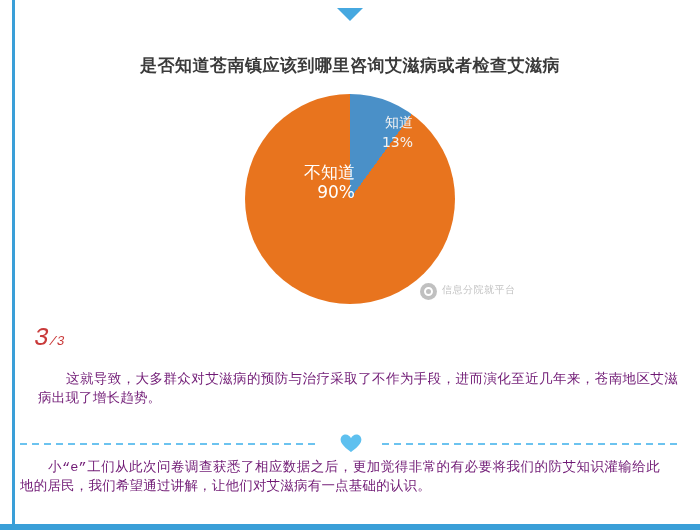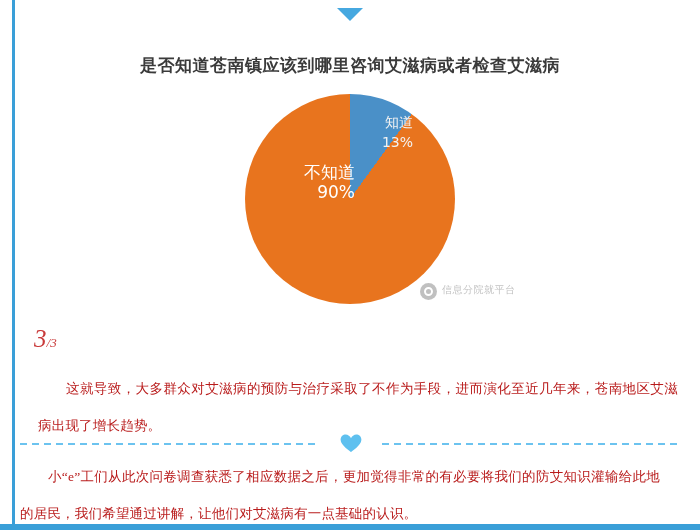--- a/index.html
+++ b/index.html
@@ -130,37 +130,37 @@
     font-size: 10px;
     color: #8d8d8d;
     letter-spacing: 0.5px;
   }
 
   
   .page-marker {
     position: absolute;
     left: 34px;
     top: 326px;
-    font-family: Liberation Serif, serif;
+    font-family: Liberation Mono, monospace;
     font-style: italic;
     color: #c93a3a;
     font-size: 25px;
     line-height: 1;
   }
   .page-marker .small {
     font-size: 13px;
   }
 
   
   .para {
     position: absolute;
-    font-family: Liberation Serif, serif;
+    font-family: Liberation Mono, monospace;
     font-size: 13.5px;
-    line-height: 37px;
-    color: #b91c1c;
+    line-height: 19px;
+    color: #701a75;
     text-align: justify;
     letter-spacing: 0.2px;
   }
   .para-1 {
     left: 38px;
     top: 370px;
     width: 640px;
     text-indent: 28px;
   }
   .para-2 {

